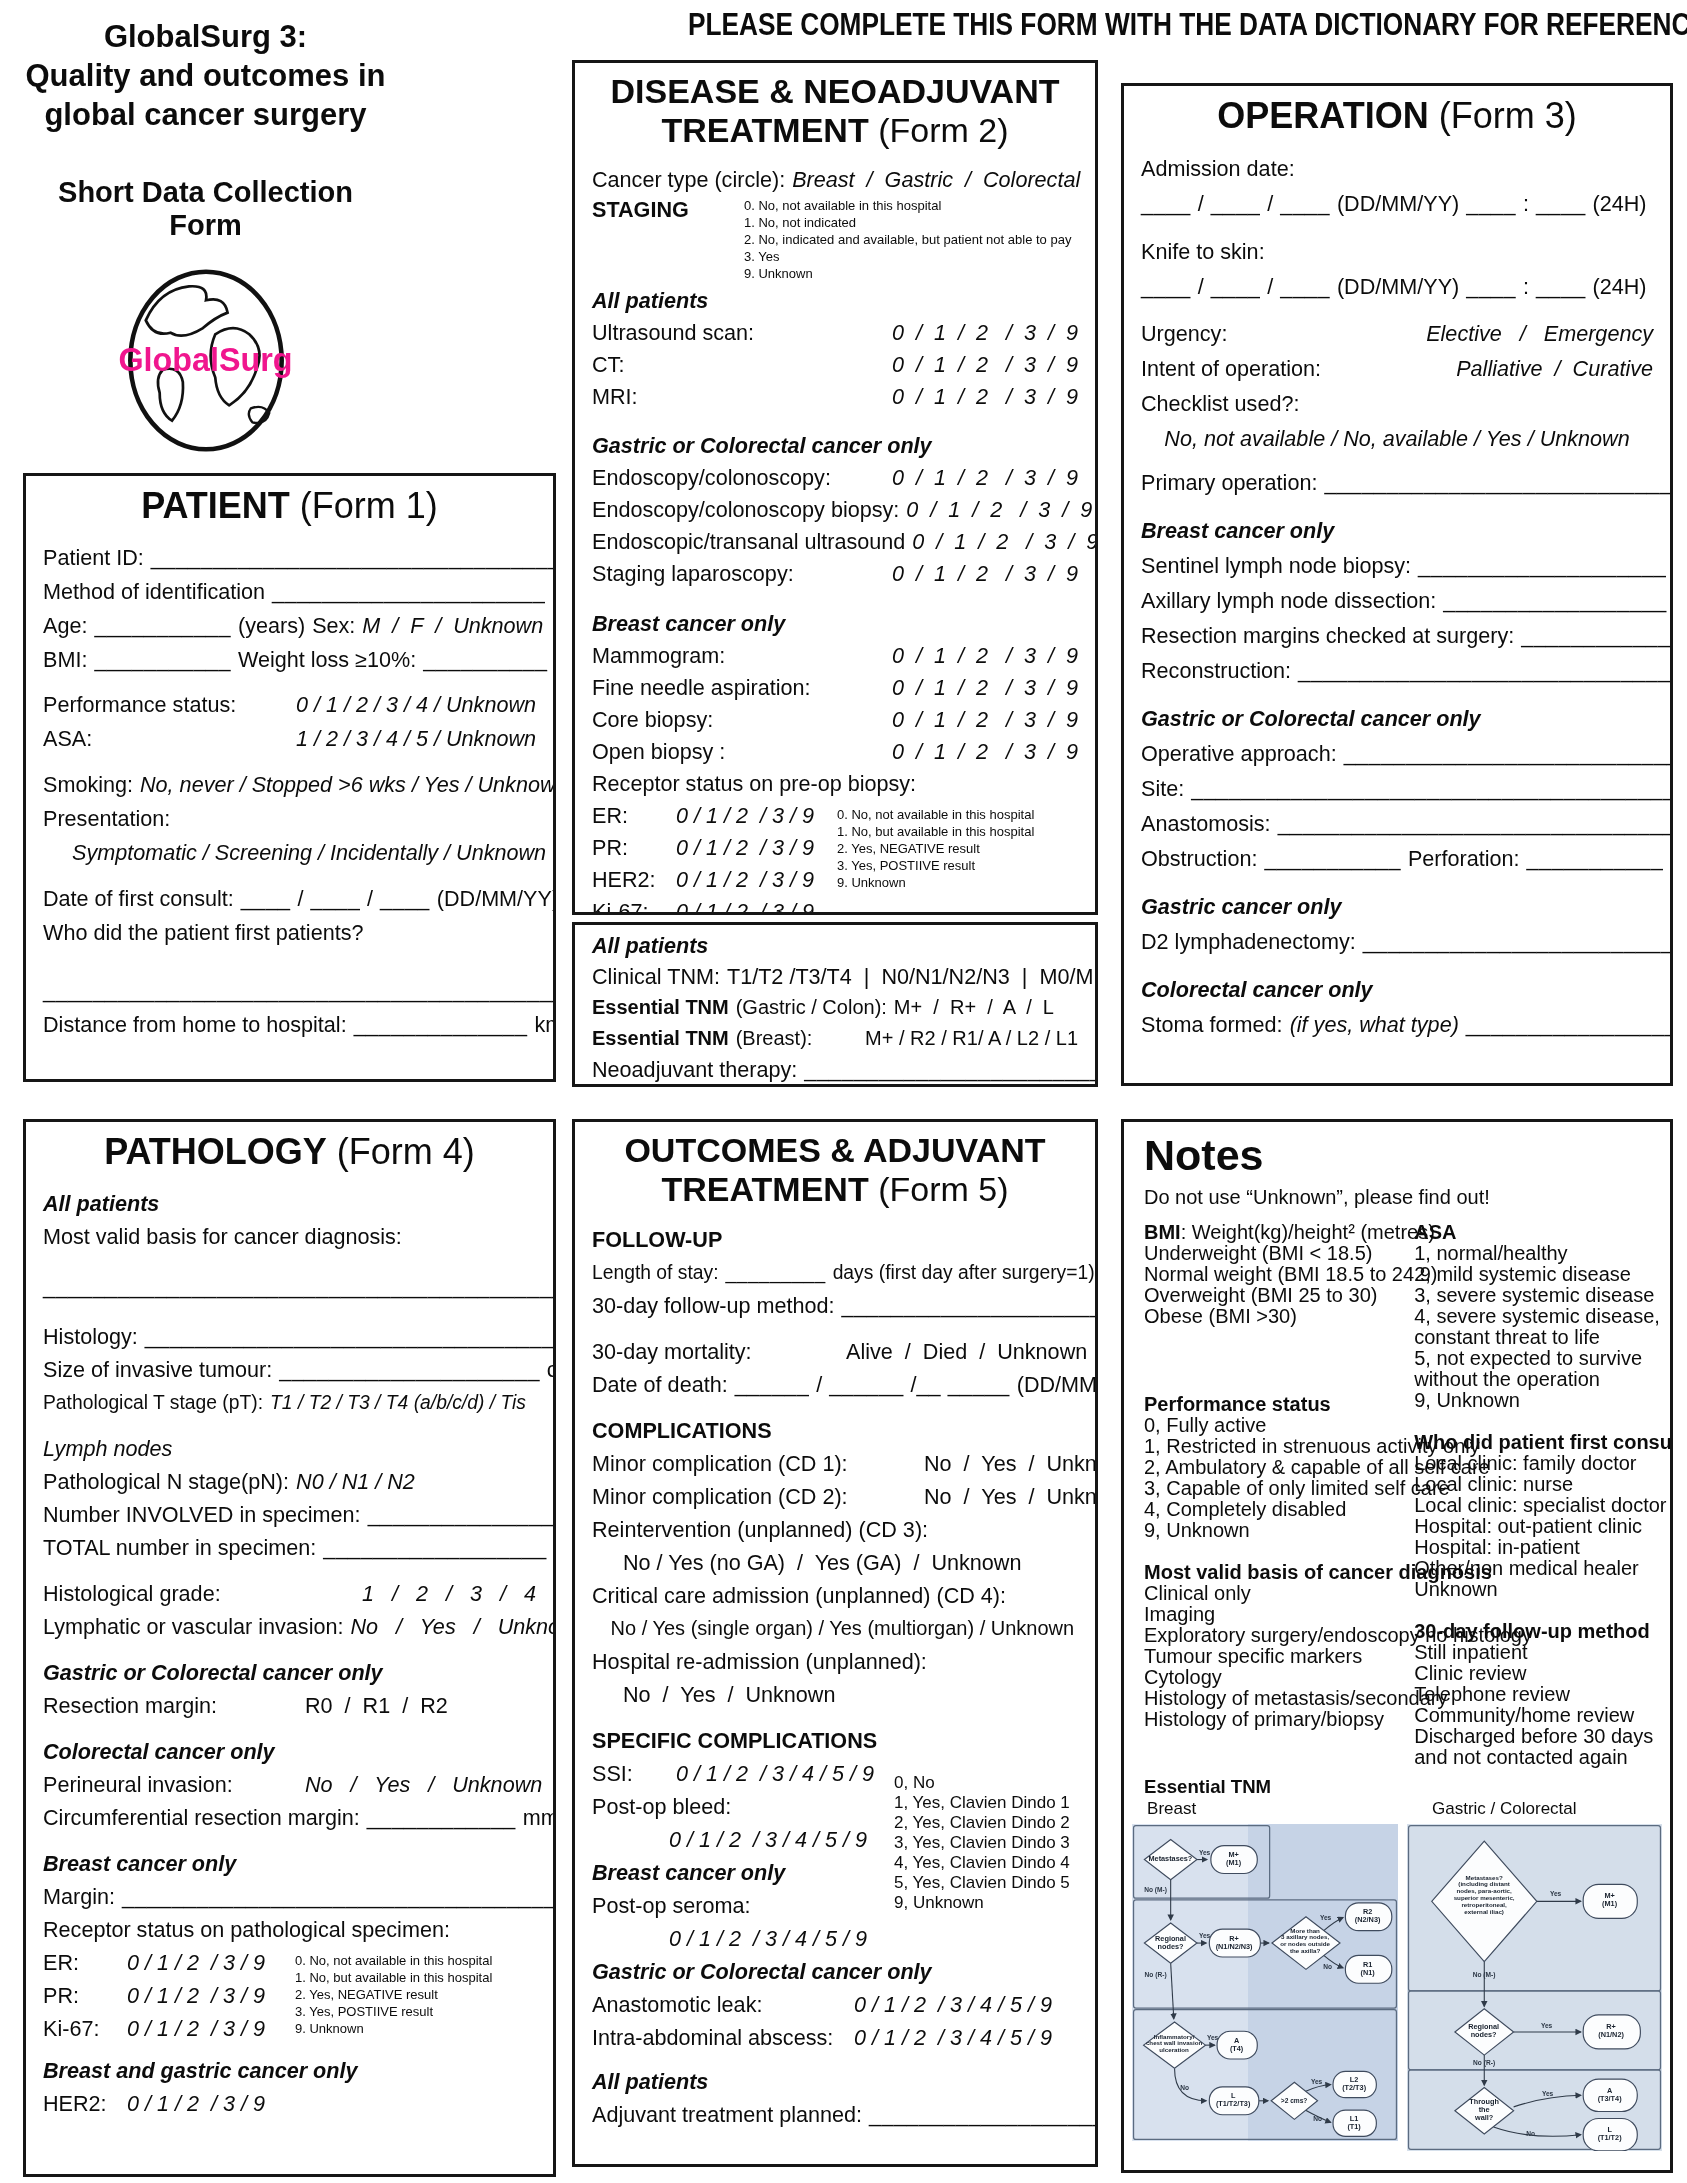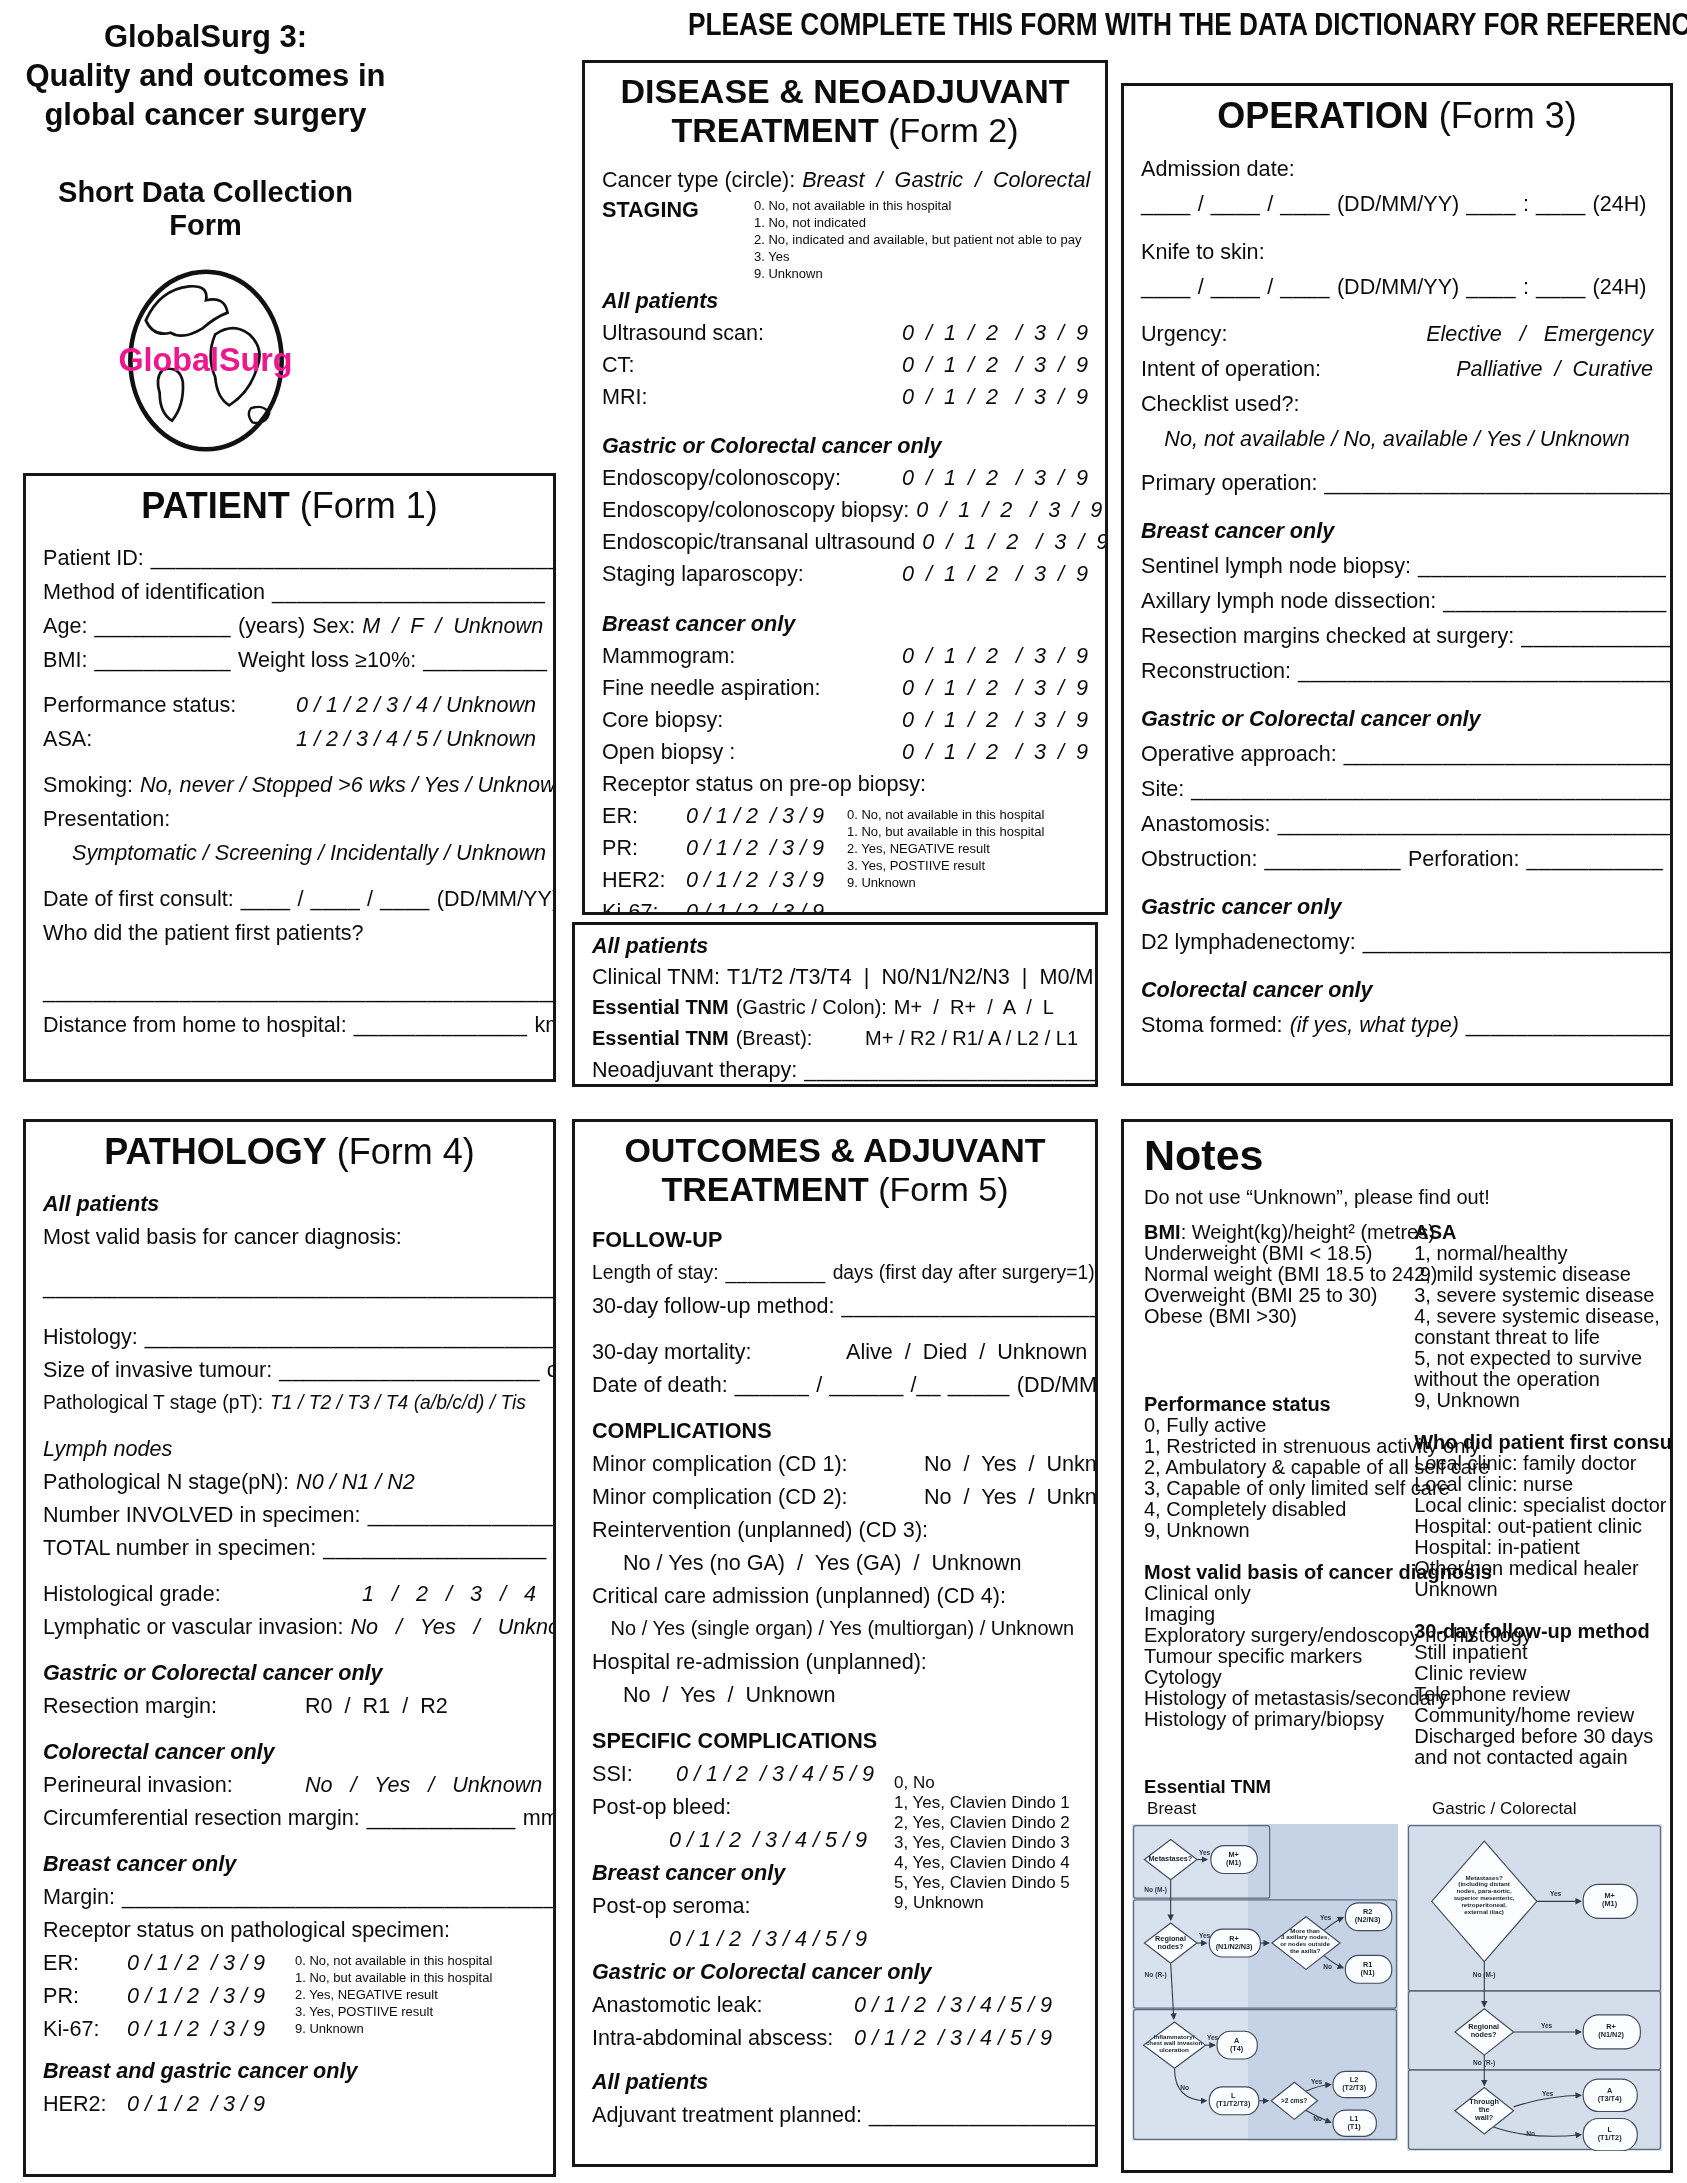--- a/index.html
+++ b/index.html
@@ -119,21 +119,21 @@
         <div class="line" style="padding-left: 29px;"><span class="p-ital">Symptomatic / Screening / Incidentally / Unknown</span></div>
         <div class="gap" style="height: 0.55em;"></div>
         <div class="line"><span class="p-lbl">Date of first consult:</span><span class="p-fill">____</span><span class="p-txt">/</span><span class="p-fill">____</span><span class="p-txt">/</span><span class="p-fill">____</span><span class="p-txt">(DD/MM/YY)</span></div>
         <div class="line"><span class="p-lbl">Who did the patient first patients?</span></div>
         <div class="gap" style="height: 1.1em;"></div>
         <div class="line"><span class="p-fill">___________________________________________</span></div>
         <div class="line"><span class="p-lbl">Distance from home to hospital:</span><span class="p-fill">______________</span><span class="p-txt">km</span></div>
       </div>
   </section>
 
-  <section class="panel" style="left:572px;top:60px;width:526px;height:855px;margin-left:10px;">
+  <section class="panel" style="left:572px;top:60px;width:526px;height:855px;">
     <h2 class="ptitle small">
       <span class="tb">DISEASE &amp; NEOADJUVANT</span><br>
       <span class="tb">TREATMENT</span> <span class="tn">(Form 2)</span>
     </h2>
     <div class="rows" style="--lh:31px;">
         <div class="line between"><span class="p-lbl">Cancer type (circle):</span><span class="p-ital">Breast  /  Gastric  /  Colorectal</span></div>
       </div>
     <div class="staging">
       <div class="stg-label">STAGING</div>
       <div class="mini">

